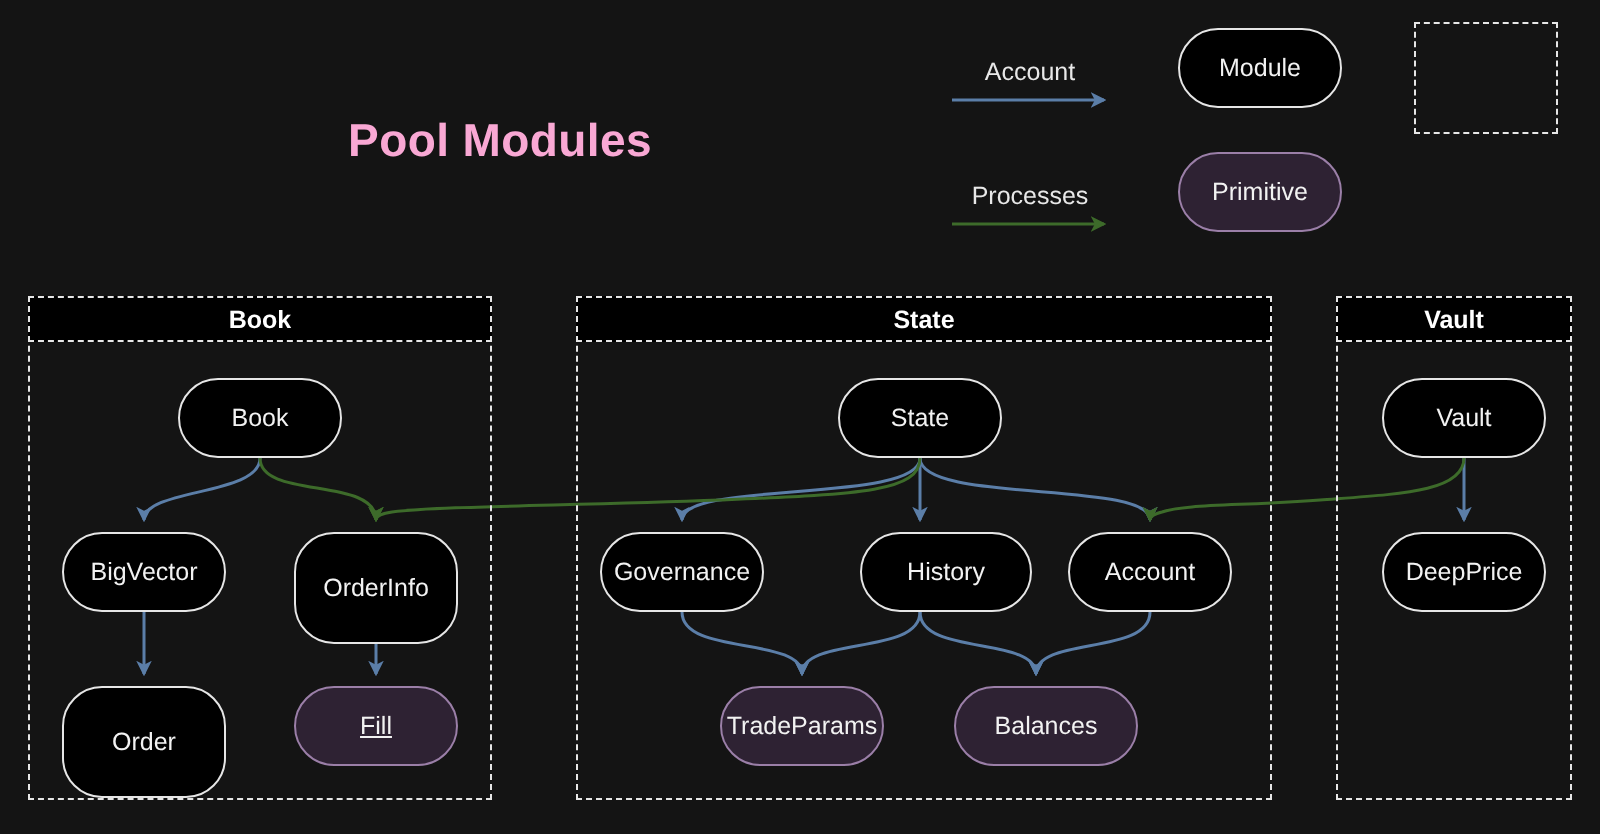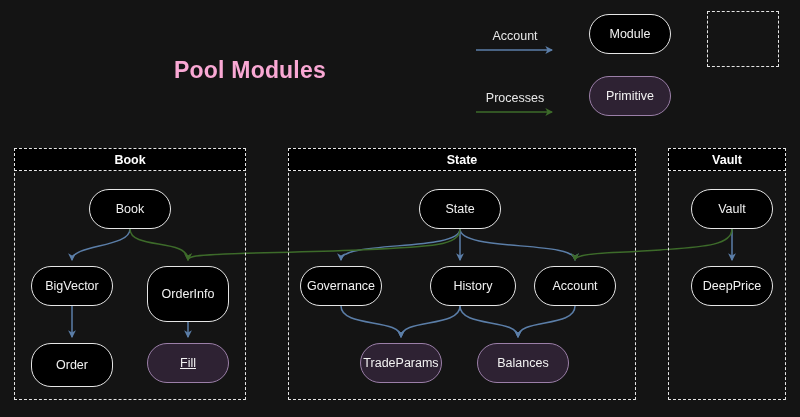--- a/index.html
+++ b/index.html
@@ -154,21 +154,21 @@
 
   <div class="group-box" style="left:288px; top:148px; width:348px; height:252px;"></div>
   <div class="group-header" style="left:288px; top:148px; width:348px; height:23px;">State</div>
 
   <div class="group-box" style="left:668px; top:148px; width:118px; height:252px;"></div>
   <div class="group-header" style="left:668px; top:148px; width:118px; height:23px;">Vault</div>
 
   <div class="node module" style="left:89px; top:189px; width:82px; height:40px;">Book</div>
   <div class="node module" style="left:31px; top:266px; width:82px; height:40px;">BigVector</div>
   <div class="node module" style="left:147px; top:266px; width:82px; height:56px;">OrderInfo</div>
-  <div class="node module" style="left:31px; top:343px; width:82px; height:44px;">Order</div>
+  <div class="node module" style="left:31px; top:343px; width:82px; height:56px;">Order</div>
   <div class="node primitive" style="left:147px; top:343px; width:82px; height:40px;text-decoration:underline;">Fill</div>
 
   <div class="node module" style="left:419px; top:189px; width:82px; height:40px;">State</div>
   <div class="node module" style="left:300px; top:266px; width:82px; height:40px;">Governance</div>
   <div class="node module" style="left:419px; top:266px; width:86px; height:40px;margin-left:11px;">History</div>
   <div class="node module" style="left:534px; top:266px; width:82px; height:40px;text-align:right;">Account</div>
   <div class="node primitive" style="left:360px; top:343px; width:82px; height:40px;">TradeParams</div>
   <div class="node primitive" style="left:477px; top:343px; width:92px; height:40px;">Balances</div>
 
   <div class="node module" style="left:691px; top:189px; width:82px; height:40px;">Vault</div>

